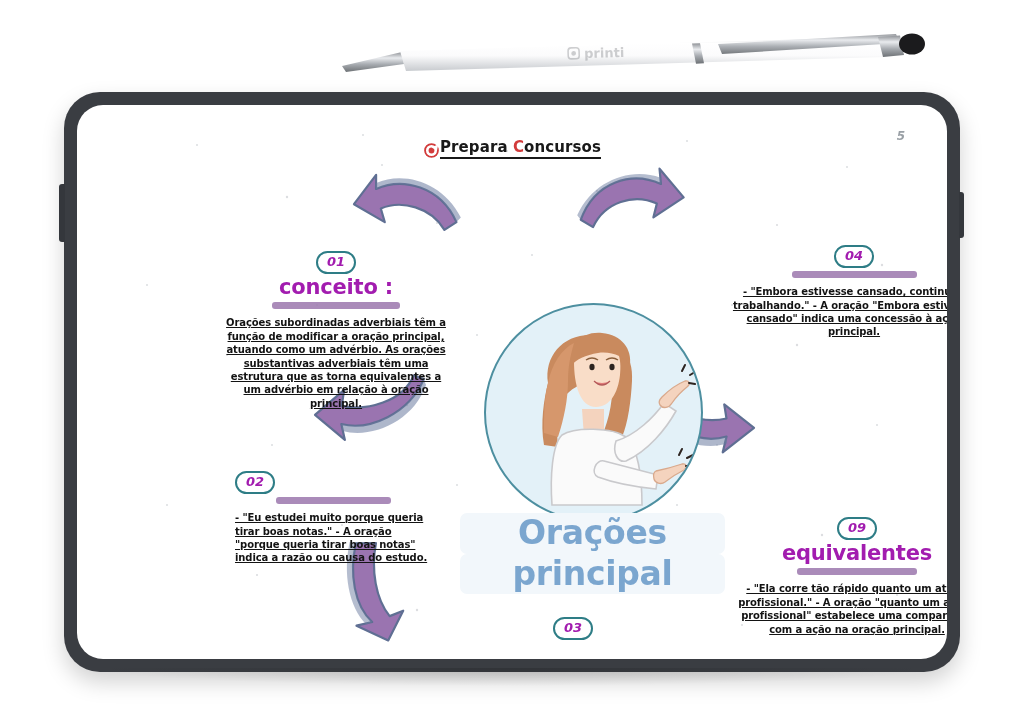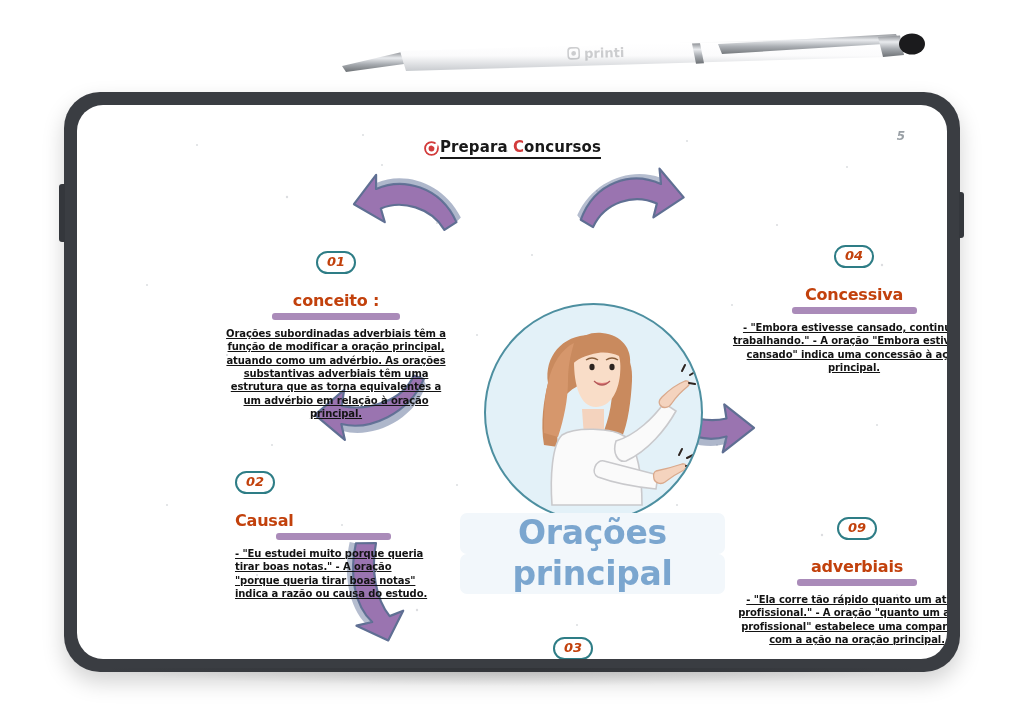--- a/index.html
+++ b/index.html
@@ -42,21 +42,21 @@
   .speckles{position:absolute;inset:0;pointer-events:none;opacity:.5;}
 
   .page-num{
     position:absolute;right:42px;top:24px;
     font-size:12px;color:#9aa0a6;font-weight:700;font-style:italic;
   }
 
   
   .brand{
     position:absolute;left:0;right:0;top:35px;
-    display:flex;align-items:flex-start;justify-content:center;
+    display:flex;align-items:flex-end;justify-content:center;
   }
   .brand-logo{width:17px;height:17px;flex:0 0 auto;}
   .brand-text{
     font-size:15px;font-weight:700;color:#191919;letter-spacing:.1px;
     border-bottom:2px solid #191919;padding-bottom:1px;line-height:1.05;
   }
   .brand-text .accent{color:#d23b3b;}
 
   
   .center-circle{
@@ -83,43 +83,43 @@
     padding:0 4px;
   }
 
   
   .sec{position:absolute;}
   .badge{
     display:inline-block;
     border:2px solid #2e7d86;
     border-radius:12px;
     padding:1px 9px 2px;
-    font-size:13px;font-weight:700;font-style:italic;color:#c2410c;
+    font-size:13px;font-weight:700;font-style:italic;color:#a21caf;
     background:#ffffff;line-height:1.25;
   }
   .sec-head{
-    font-size:16px;font-weight:700;color:#c2410c;
-    letter-spacing:-.2px;margin-top:18px;line-height:1.1;
+    font-size:21px;font-weight:700;color:#a21caf;
+    letter-spacing:-.2px;margin-top:2px;line-height:1.1;
     white-space:nowrap;
   }
   .hl{
     height:7px;border-radius:3px;background:#9b77ad;opacity:.85;margin:3px auto 7px;
   }
   .sec-body{
     font-size:10px;line-height:1.34;color:#131313;font-weight:700;
     letter-spacing:-.1px;
     text-decoration:underline;
   }
 
   
   .sec-01{left:146px;top:146px;width:226px;text-align:center;}
   .sec-01 .hl{width:128px;}
   .sec-02{left:158px;top:366px;width:196px;}
   .sec-02 .hl{width:115px;}
-  .sec-03{left:246px;top:532px;width:500px;text-align:center;}
+  .sec-03{left:246px;top:512px;width:500px;text-align:center;}
   .sec-04{left:653px;top:140px;width:248px;text-align:center;}
   .sec-04 .hl{width:125px;}
   .sec-05{left:660px;top:412px;width:240px;text-align:center;}
   .sec-05 .hl{width:120px;}
 
   
   .arrow{position:absolute;}
 </style>
 </head>
 <body>
@@ -304,41 +304,39 @@
 
       <div class="sec sec-01">
         <div class="badge">01</div>
         <div class="sec-head">conceito :</div>
         <div class="hl"></div>
         <div class="sec-body">Orações subordinadas adverbiais têm a função de modificar a oração principal, atuando como um advérbio. As orações substantivas adverbiais têm uma estrutura que as torna equivalentes a um advérbio em relação à oração principal.</div>
       </div>
 
       <div class="sec sec-02">
         <div class="badge">02</div>
-        <div class="sec-head">Causal</div>
         <div class="hl"></div>
         <div class="sec-body">- "Eu estudei muito porque queria tirar boas notas." - A oração "porque queria tirar boas notas" indica a razão ou causa do estudo.</div>
       </div>
 
       <div class="sec sec-03">
         <div class="badge">03</div>
         
         
         
       </div>
 
       <div class="sec sec-04">
         <div class="badge">04</div>
-        <div class="sec-head">Concessiva</div>
         <div class="hl"></div>
         <div class="sec-body">- "Embora estivesse cansado, continuou trabalhando." - A oração "Embora estivesse cansado" indica uma concessão à ação principal.</div>
       </div>
 
       <div class="sec sec-05">
         <div class="badge">09</div>
-        <div class="sec-head">adverbiais</div>
+        <div class="sec-head">equivalentes</div>
         <div class="hl"></div>
         <div class="sec-body">- "Ela corre tão rápido quanto um atleta profissional." - A oração "quanto um atleta profissional" estabelece uma comparação com a ação na oração principal.</div>
       </div>
 
     </div>
   </div>
 </div>
 
 </body></html>

